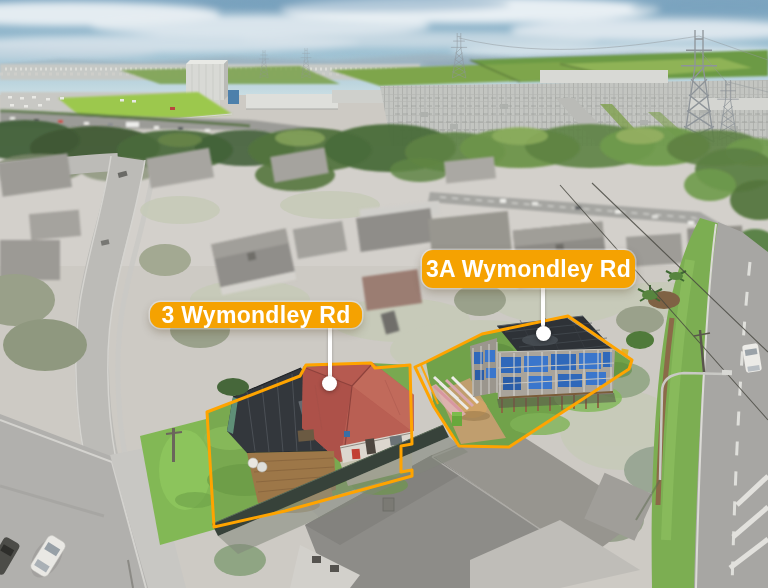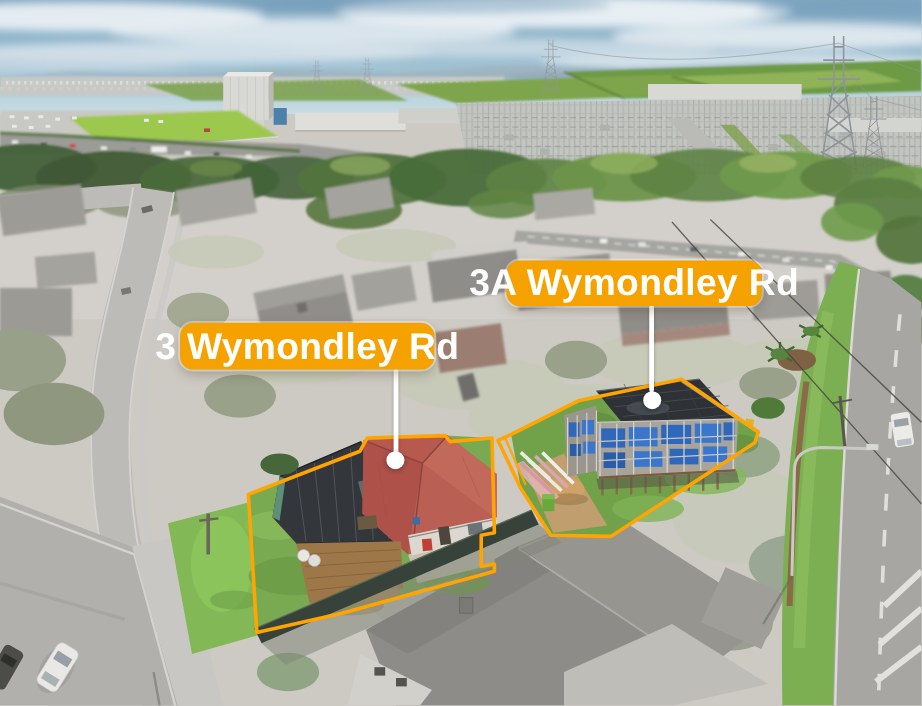--- a/index.html
+++ b/index.html
@@ -5,23 +5,24 @@
   html,body{margin:0;padding:0;}
   body{
     width:768px;height:588px;position:relative;overflow:hidden;
     font-family:"Liberation Sans",sans-serif;background:#cdcac4;
   }
   .stage{position:absolute;inset:0;}
   .stage svg{display:block;}
   .callout{
     position:absolute;display:flex;align-items:center;justify-content:center;
     background:var(--callout-bg,#F5A201);color:var(--callout-text,#ffffff);
-    font-weight:bold;font-size:31px;letter-spacing:.3px;white-space:nowrap;
+    font-weight:bold;font-size:23px;letter-spacing:.3px;white-space:nowrap;
     border-radius:11px;z-index:30;
     box-shadow:0 0 0 1.5px rgba(255,255,255,.38), 0 4px 10px rgba(60,40,0,.28);
+    margin-top:33px;
   }
   .leader{
     position:absolute;width:4px;background:var(--leader,#ffffff);
     border-radius:2px;z-index:25;box-shadow:0 0 3px rgba(0,0,0,.25);
   }
   .marker-dot{
     position:absolute;width:15px;height:15px;border-radius:50%;
     background:var(--leader,#ffffff);z-index:26;
     box-shadow:0 1px 4px rgba(0,0,0,.35);
   }
@@ -470,21 +471,21 @@
   <g>
     <path class="boundary" d="M207,412 L300,376 L306,365 L371,363 L375,368 L410,365 L412,444 L401,446 L401,472 L412,470 L412,476 L285,511 L214,527 Z"></path>
     <path class="boundary" d="M415,367 L426,362 L482,334 L568,316 L632,360 L629,369 L509,447 L459,446 L434,407 Z"></path>
     <path class="boundary-inner" d="M421,365 L438,404"></path>
   </g>
 </svg>
 </div>
 
 <div class="leader" style="left:328px;top:307px;height:71px"></div>
 <div class="marker-dot" style="left:322px;top:376px"></div>
-<div class="callout" style="left:150px;top:269px;width:212px;height:39px">
+<div class="callout" style="left:150px;top:269px;width:212px;height:26px">
   <span>3 Wymondley Rd</span>
 </div>
 
 <div class="leader" style="left:541px;top:254px;height:73px"></div>
 <div class="marker-dot" style="left:536px;top:326px"></div>
 <div class="callout" style="left:422px;top:217px;width:213px;height:38px">
   <span>3A Wymondley Rd</span>
 </div>
 
 </body></html>

